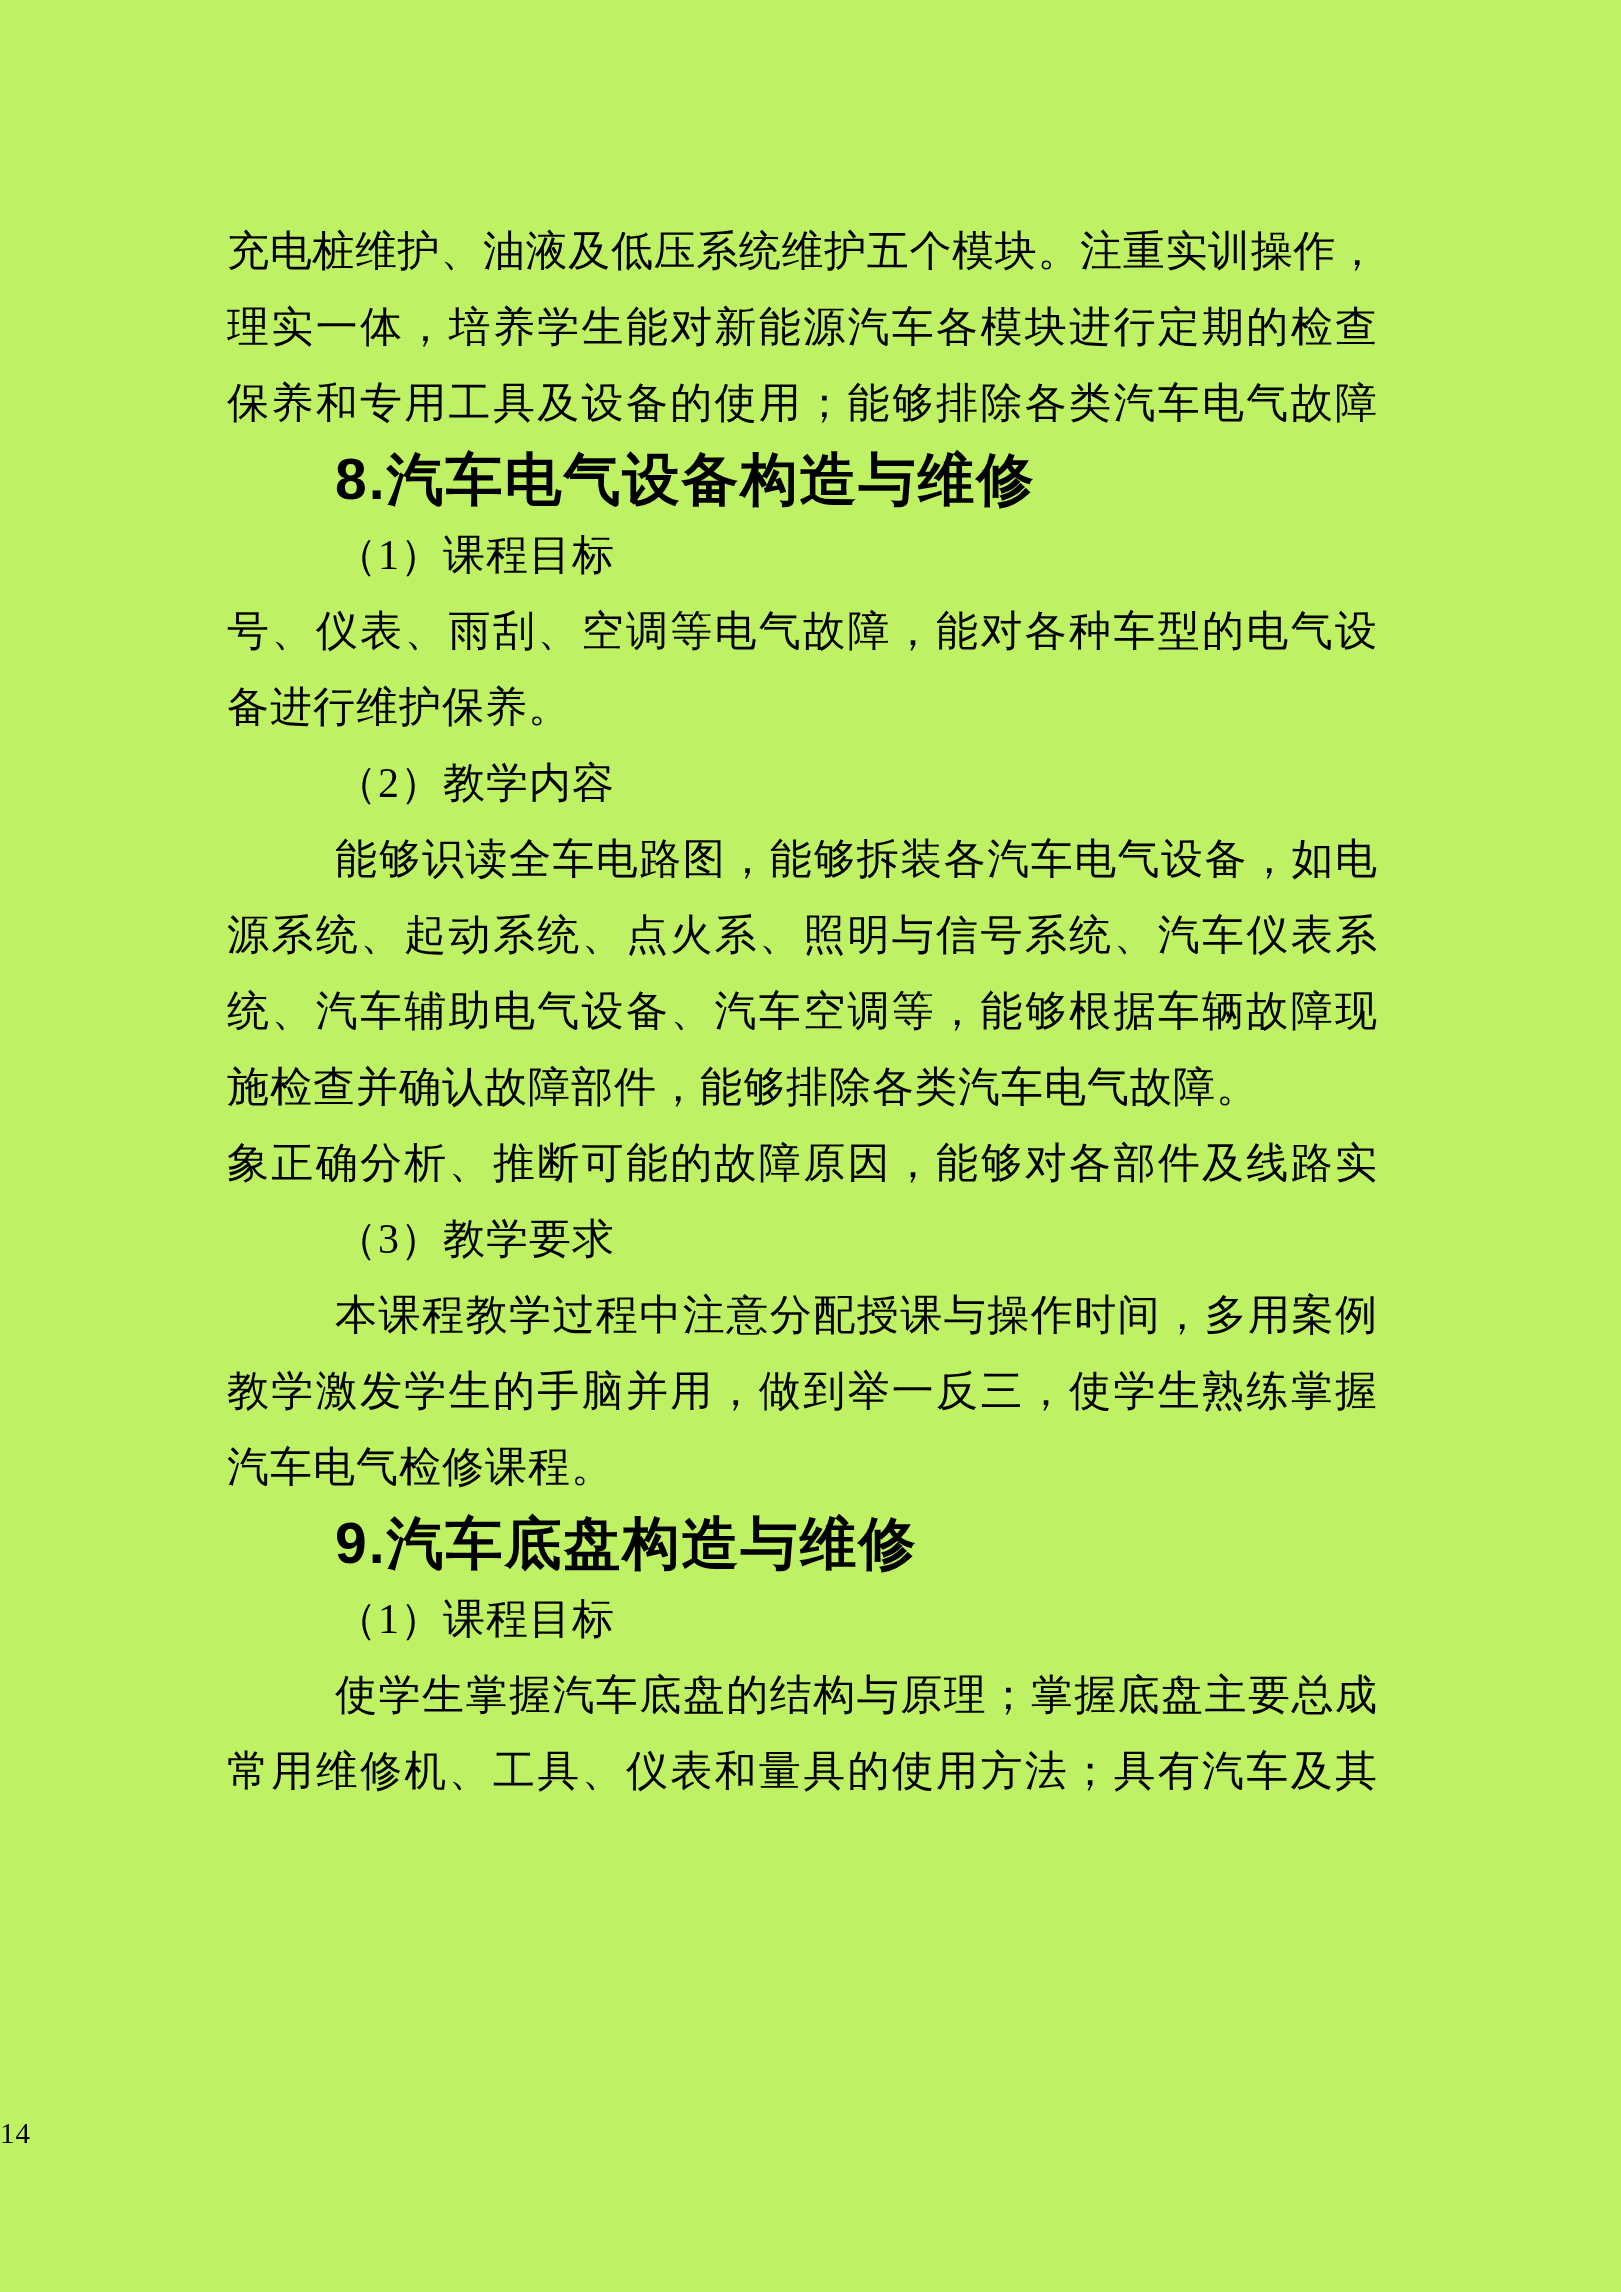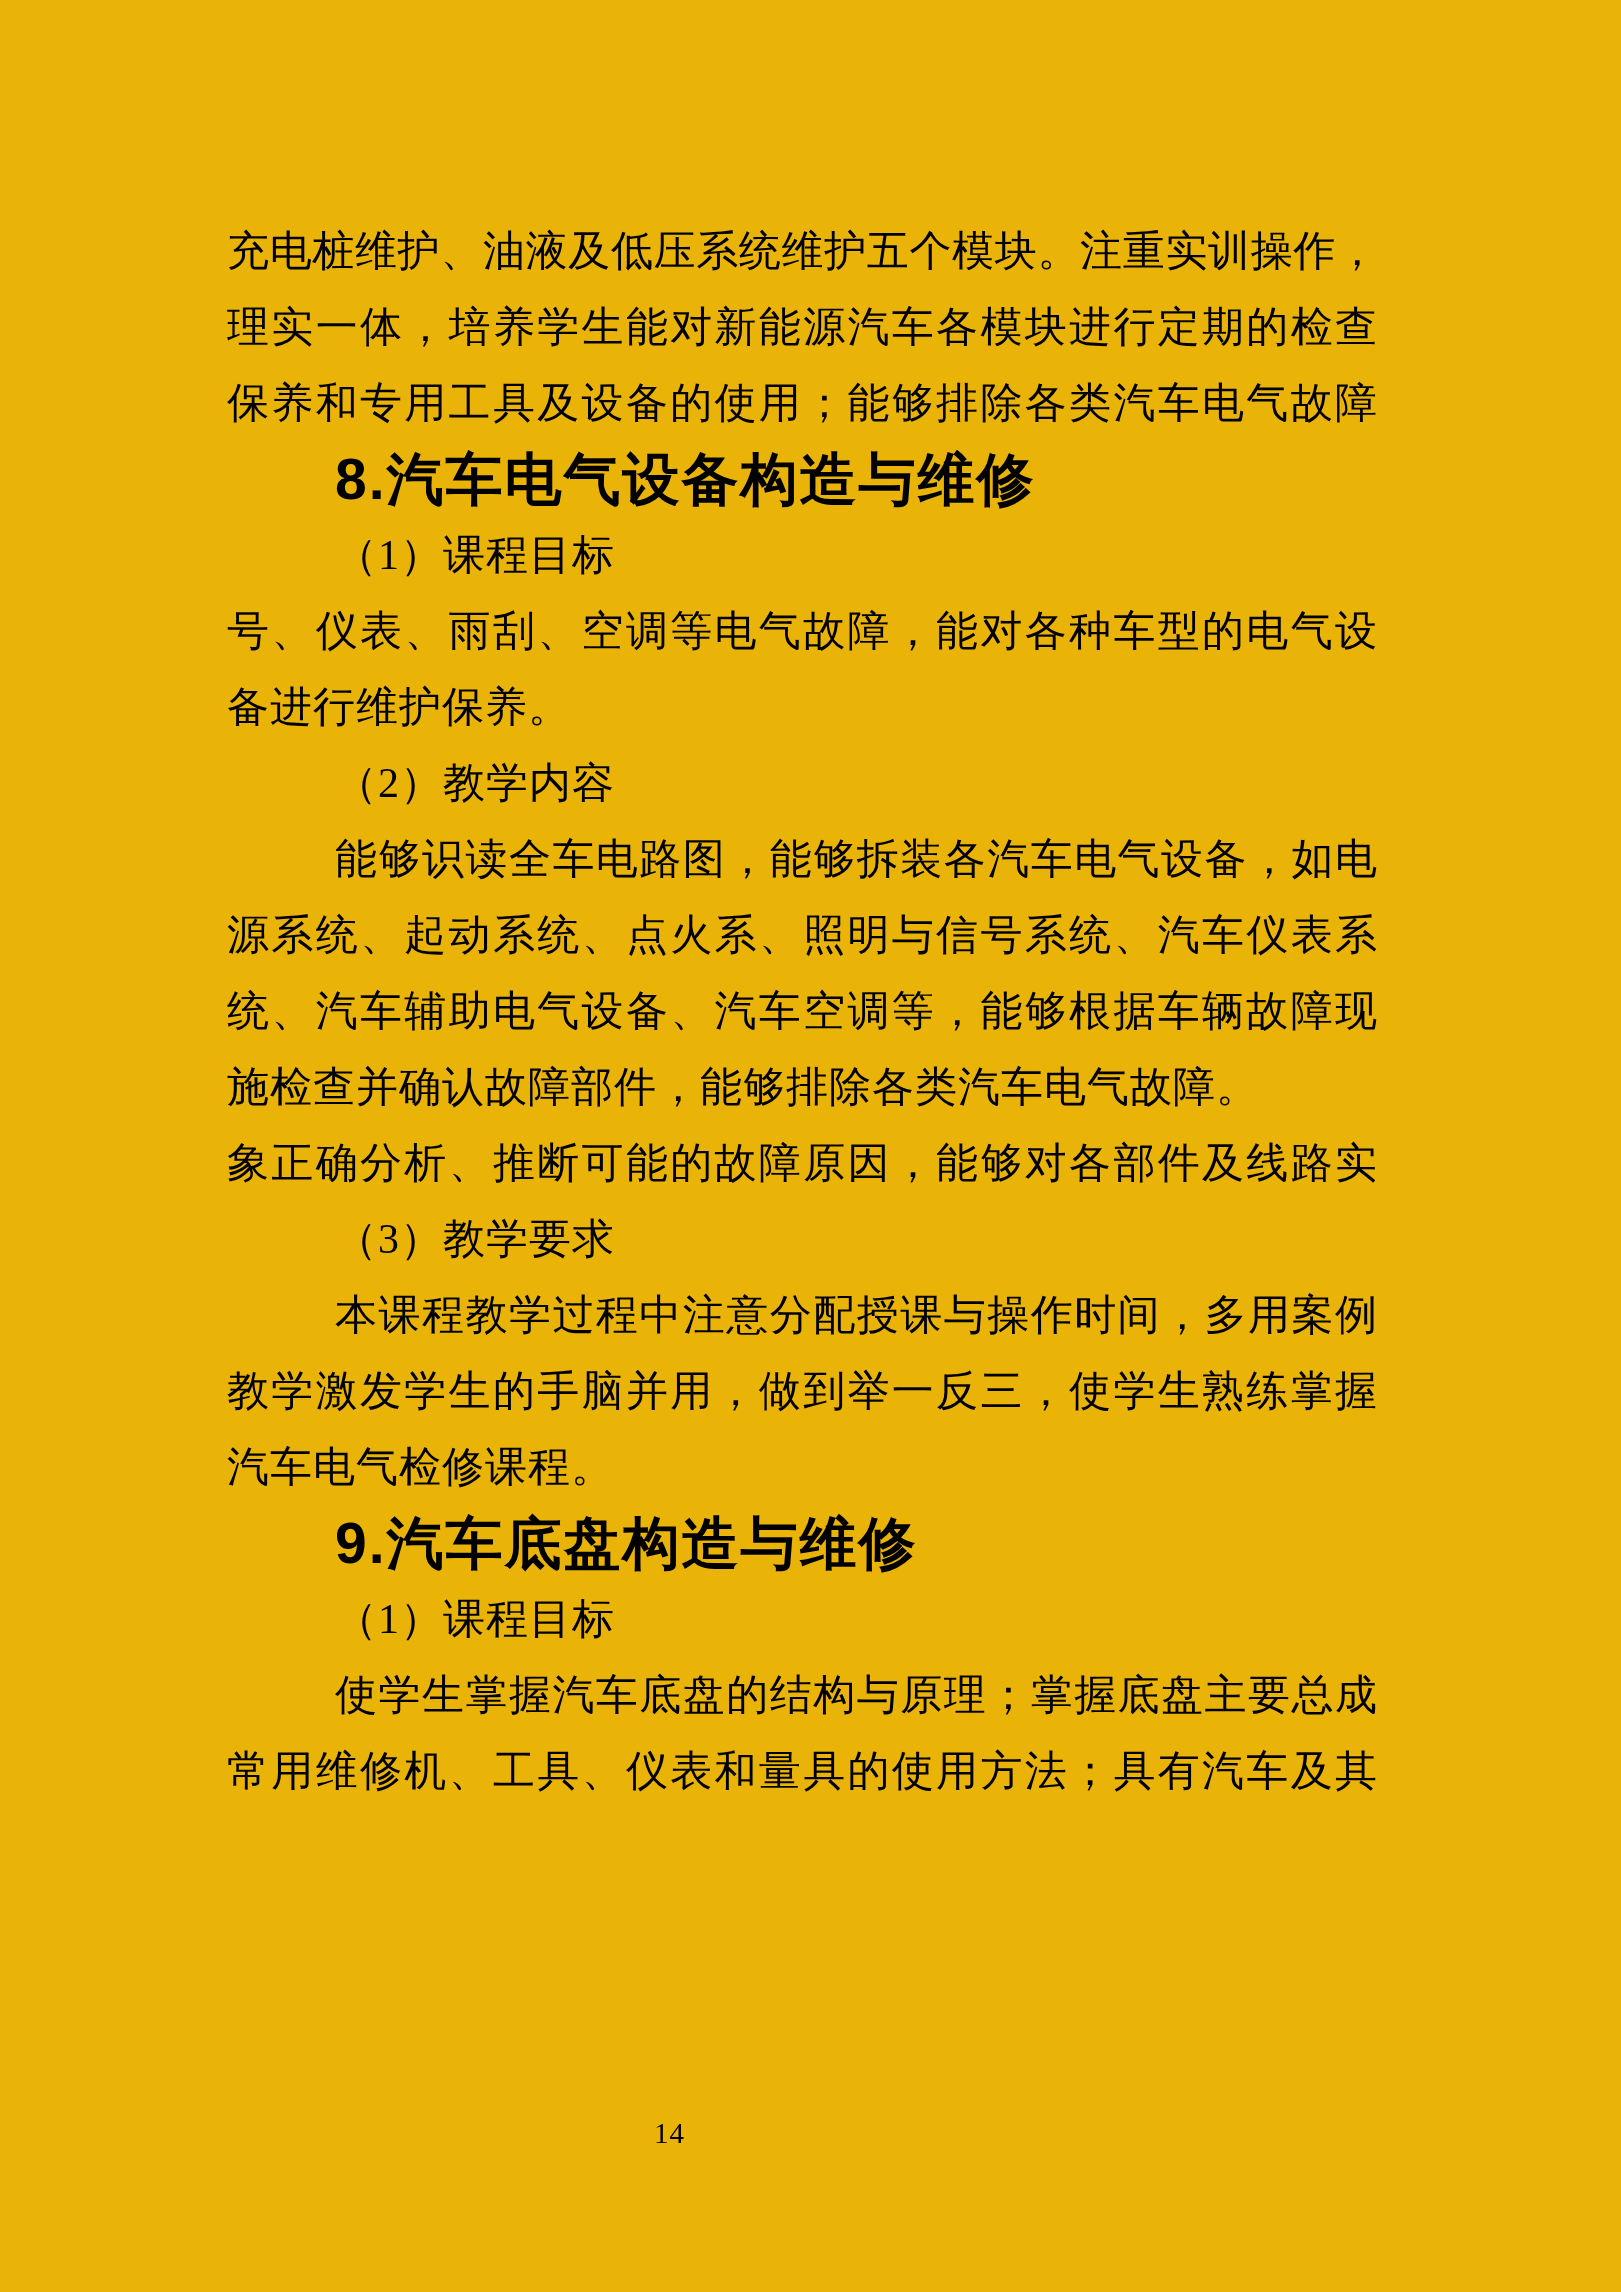--- a/index.html
+++ b/index.html
@@ -13,21 +13,21 @@
     position: relative;
     overflow: hidden;
     font-family: "Liberation Serif", "DejaVu Serif", serif;
     color: #000000;
   }
   .page {
     position: absolute;
     left: 0; top: 0;
     width: 1621px;
     height: 2293px;
-    background: #eab308;
+    background: #bef264;
   }
   .content {
     position: absolute;
     left: 227px;
     top: 213px;
     width: 1151px;
   }
   .line {
     height: 76px;
     line-height: 76px;
@@ -49,24 +49,24 @@
     padding-left: 108px;
   }
   .line.heading {
     font-family: "Liberation Sans", "DejaVu Sans", sans-serif;
     font-weight: 700;
     font-size: 57px;
     letter-spacing: 2px;
   }
   .footer {
     position: absolute;
-    left: 6px;
+    left: 0;
     top: 2117px;
     width: 1327px;
-    text-align: center;
+    text-align: left;
   }
   .page-number {
     font-size: 29px;
     letter-spacing: 1px;
     font-family: "Liberation Serif", "DejaVu Serif", serif;
   }
 </style>
 </head>
 <body>
 

